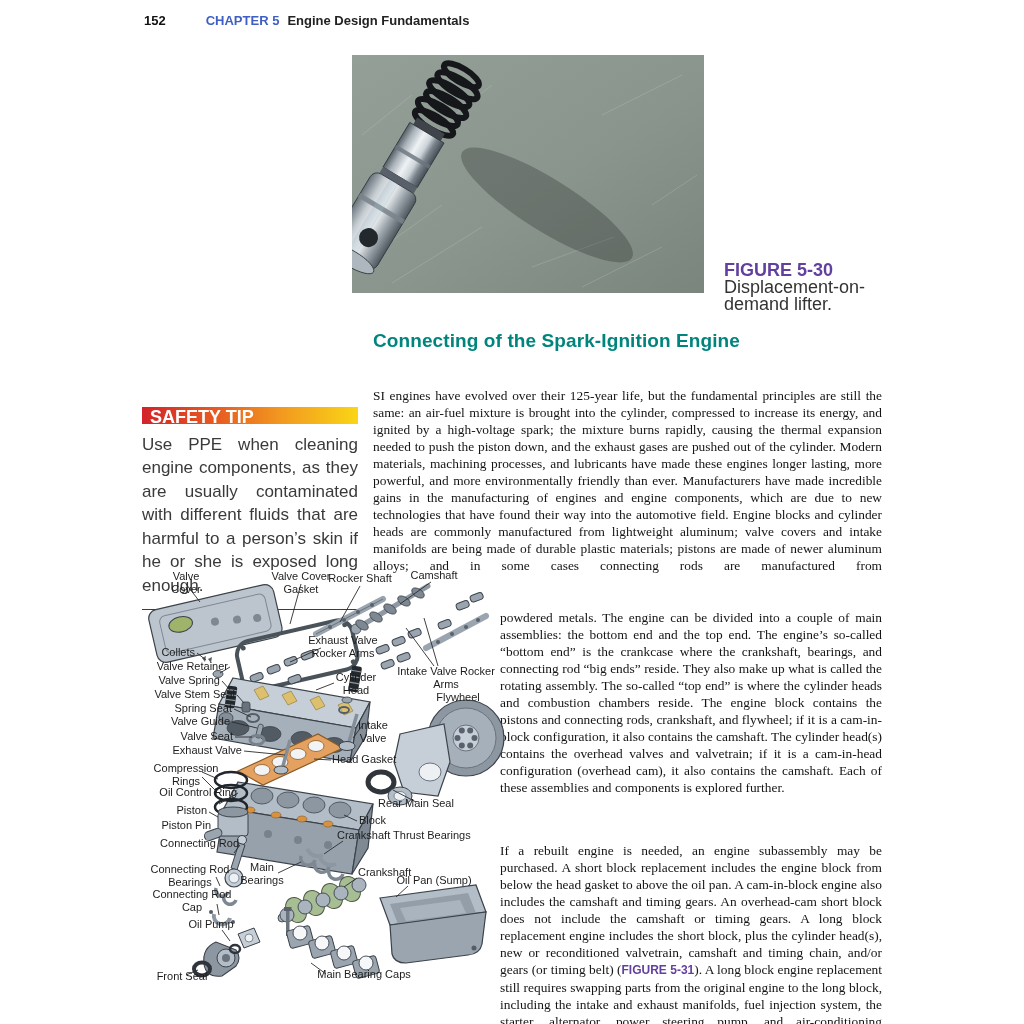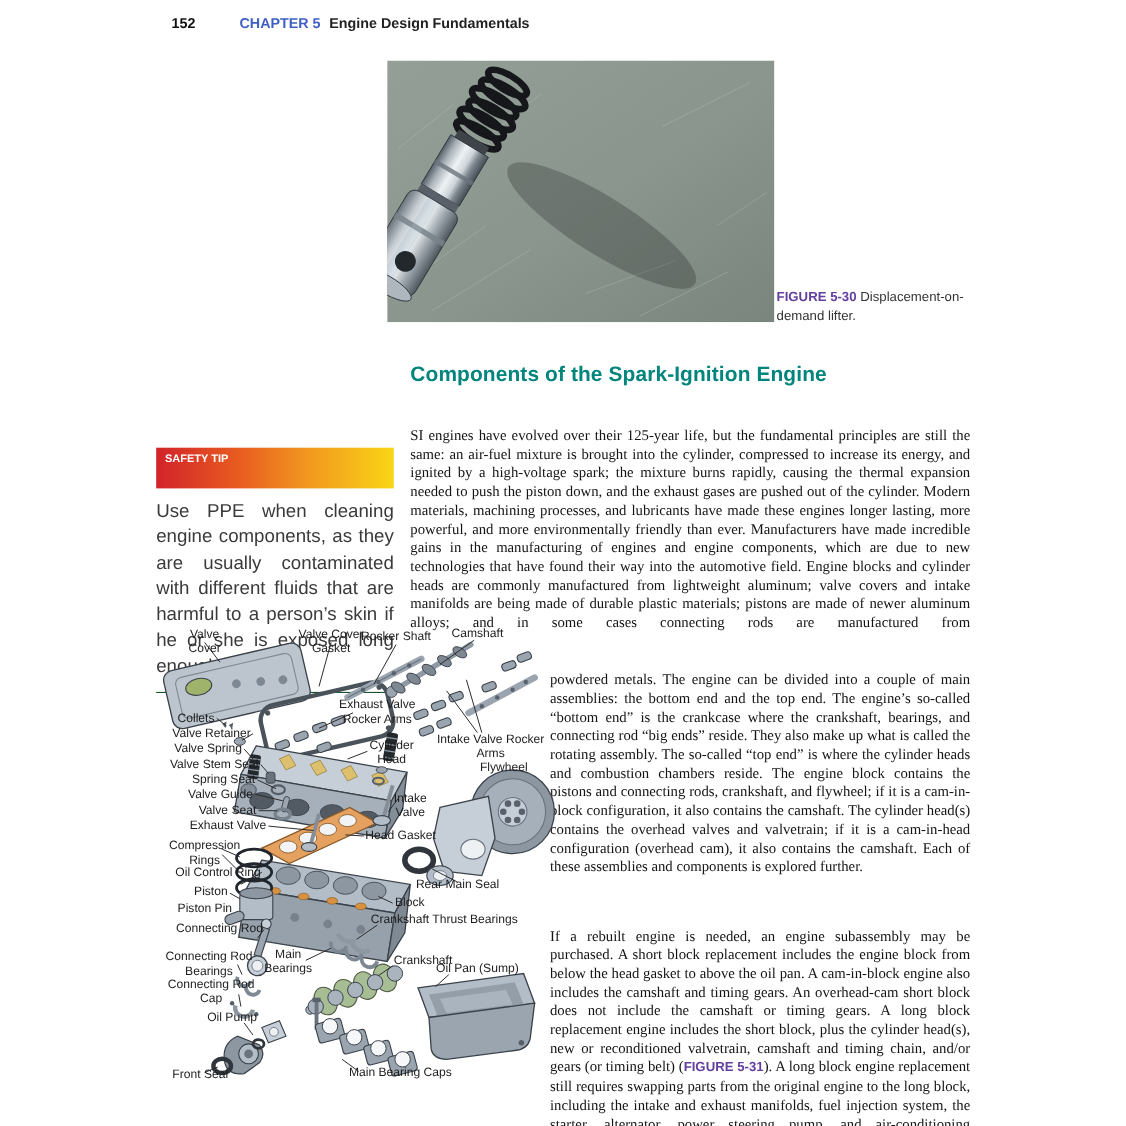--- a/index.html
+++ b/index.html
@@ -1,31 +1,31 @@
 <!DOCTYPE html>
 <html lang="en" style="--teal: #00857d; --purple: #63409f; --blue: #3f5fc4;"><head>
 <meta charset="utf-8">
 <style>
   html,body{margin:0;padding:0;background:#fff;}
   .page{position:relative;width:1024px;height:1024px;background:#ffffff;
         font-family:"Liberation Sans",sans-serif;overflow:hidden;color:#1a1a1a;}
   
-  .runhead{position:absolute;top:13px;left:156px;font-size:13px;font-weight:bold;}
+  .runhead{position:absolute;top:13px;left:144px;font-size:13px;font-weight:bold;}
   .runhead .pageno{color:#111;margin-right:40px;}
   .runhead .chap{color:var(--blue,#3f5fc4);margin-right:8px;}
   .runhead .chaptitle{color:#222;}
   
   .photo{position:absolute;left:352px;top:55px;width:352px;height:238px;}
-  .fig30cap{position:absolute;left:706px;top:262px;width:184px;font-size:12px;
+  .fig30cap{position:absolute;left:724px;top:262px;width:184px;font-size:18px;
             line-height:17px;color:#333;}
   .figlabel{color:var(--purple,#63409f);font-weight:bold;}
   
   .tip{position:absolute;left:142px;top:407px;width:216px;}
-  .tipbar{height:37px;background:linear-gradient(90deg,#d2232a 0%,#e85c20 35%,#f29a1f 65%,#f9d616 100%);
-          color:#fff;font-weight:bold;font-size:10px;line-height:21px;padding-left:8px;box-sizing:border-box;}
+  .tipbar{height:17px;background:linear-gradient(90deg,#d2232a 0%,#e85c20 35%,#f29a1f 65%,#f9d616 100%);
+          color:#fff;font-weight:bold;font-size:18px;line-height:21px;padding-left:8px;box-sizing:border-box;text-decoration:underline;}
   .tipbody{margin-top:9px;font-size:17px;line-height:1.38;color:#3a3a3a;text-align:justify;
            hyphens:auto;-webkit-hyphens:auto;padding-bottom:12px;border-bottom:1px solid #14532d;}
   
   .maincol{position:absolute;left:373px;top:330px;width:509px;}
   h1.teal,h2.teal{font-size:19px;font-weight:bold;color:var(--teal,#00857d);margin:0 0 7px 0;
                   font-family:"Liberation Sans",sans-serif;letter-spacing:.1px;}
   .body-text{font-family:"Liberation Serif",serif;font-size:13.4px;line-height:17px;
              text-align:justify;color:#141414;margin-top:35px;}
   .para-full{text-align-last:justify;}
   .para-narrow{margin-left:127px;}
@@ -107,21 +107,21 @@
   <div class="fig30cap">
     <span class="figlabel">FIGURE 5-30</span><span> Displacement-on-demand lifter.</span>
   </div>
 
   <div class="tip">
     <div class="tipbar">SAFETY TIP</div>
     <div class="tipbody">Use PPE when cleaning engine components, as they are usually contaminated with different fluids that are harmful to a person’s skin if he or she is exposed long enough.</div>
   </div>
 
   <div class="maincol">
-    <h1 class="teal">Components of the Spark-Ignition Engine</h1>
+    <h1 class="teal">Connecting of the Spark-Ignition Engine</h1>
     <div class="body-text para-full">SI engines have evolved over their 125-year life, but the fundamental principles are still the same: an air-fuel mixture is brought into the cylinder, compressed to increase its energy, and ignited by a high-voltage spark; the mixture burns rapidly, causing the thermal expansion needed to push the piston down, and the exhaust gases are pushed out of the cylinder. Modern materials, machining processes, and lubricants have made these engines longer lasting, more powerful, and more environmentally friendly than ever. Manufacturers have made incredible gains in the manufacturing of engines and engine components, which are due to new technologies that have found their way into the automotive field. Engine blocks and cylinder heads are commonly manufactured from lightweight aluminum; valve covers and intake manifolds are being made of durable plastic materials; pistons are made of newer aluminum alloys; and in some cases connecting rods are manufactured from</div>
     <div class="body-text para-narrow">powdered metals. The engine can be divided into a couple of main assemblies: the bottom end and the top end. The engine’s so-called “bottom end” is the crankcase where the crankshaft, bearings, and connecting rod “big ends” reside. They also make up what is called the rotating assembly. The so-called “top end” is where the cylinder heads and combustion chambers reside. The engine block contains the pistons and connecting rods, crankshaft, and flywheel; if it is a cam-in-block configuration, it also contains the camshaft. The cylinder head(s) contains the overhead valves and valvetrain; if it is a cam-in-head configuration (overhead cam), it also contains the camshaft. Each of these assemblies and components is explored further.</div>
     <div class="gap"></div>
     <div class="body-text para-narrow">
       <span>If a rebuilt engine is needed, an engine subassembly may be purchased. A short block replacement includes the engine block from below the head gasket to above the oil pan. A cam-in-block engine also includes the camshaft and timing gears. An overhead-cam short block does not include the camshaft or timing gears. A long block replacement engine includes the short block, plus the cylinder head(s), new or reconditioned valvetrain, camshaft and timing chain, and/or gears (or timing belt) (</span><span class="figref">FIGURE 5-31</span><span>). A long block engine replacement still requires swapping parts from the original engine to the long block, including the intake and exhaust manifolds, fuel injection system, the starter, alternator, power steering pump, and air-conditioning compressor.</span>
     </div>
   </div>
 
   <div class="diagram">
     <svg id="diagram-svg" width="370" height="432" viewBox="0 0 370 432">

